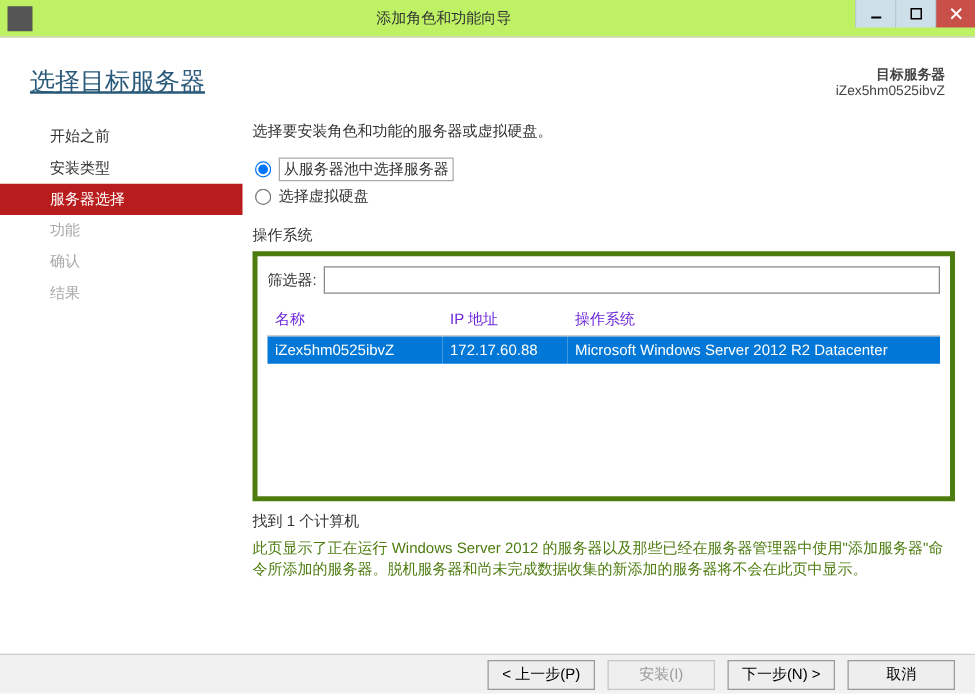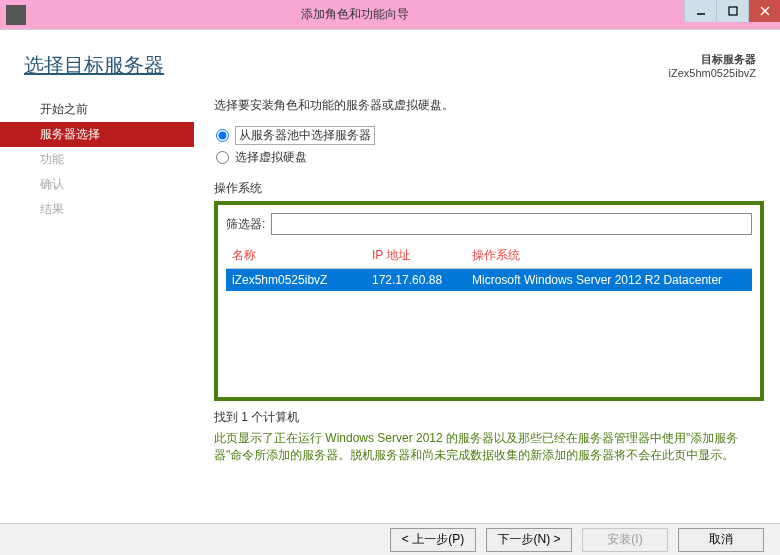--- a/index.html
+++ b/index.html
@@ -1,51 +1,51 @@
 <!DOCTYPE html>
 <html><head>
 <meta charset="utf-8">
 <style>
 * { margin: 0; padding: 0; box-sizing: border-box; font-family: "Microsoft YaHei", "Segoe UI", sans-serif; }
 body { width: 780px; height: 555px; background: #fff; overflow: hidden; position: relative; }
 
-.titlebar { height: 30px; background: #f9a8d4; border-bottom: 1px solid #d0d0d0; display: flex; align-items: center; position: relative; }
+.titlebar { height: 30px; background: #bef264; border-bottom: 1px solid #d0d0d0; display: flex; align-items: center; position: relative; }
 .titlebar-icon { width: 20px; height: 20px; margin-left: 6px; background: #555; display: inline-block; }
 .titlebar-title { flex: 1; text-align: center; font-size: 12px; color: #333; }
 .win-controls { display: flex; height: 100%; }
 .win-btn { width: 32px; height: 22px; display: flex; align-items: center; justify-content: center; font-size: 11px; border-left: 1px solid #b8c8d0; background: #cde0ea; cursor: pointer; }
 .win-btn.close { background: #c85048; color: #fff; }
 .win-btn svg { display: block; }
 
 .header-area { padding: 22px 24px 12px 24px; display: flex; justify-content: space-between; align-items: flex-start; }
 .page-heading { font-size: 20px; color: #2a5a7a; font-weight: 300; text-decoration: underline; }
 .target-info { text-align: right; font-size: 11px; color: #444; }
 .target-info .line1 { font-weight: bold; }
 
-.body-area { display: flex; padding: 0 8px 0 0; gap: 12px; }
+.body-area { display: flex; padding: 0 8px 0 0; }
 
 .sidebar { width: 194px; padding-top: 6px; }
 .sidebar-item { padding: 4px 0 4px 40px; font-size: 12px; color: #333; cursor: pointer; }
 .sidebar-item.dim { color: #a8a8a8; }
 .sidebar-item.selected { background: #b91c1c; color: #fff; }
 
 .main { flex: 1; padding: 6px 8px 0 8px; font-size: 12px; color: #333; }
 .prompt-line { margin-bottom: 12px; }
 .radio-row { display: flex; align-items: center; margin: 4px 0 4px 2px; }
 .radio-row input { margin-right: 6px; }
 .framed { border: 1px solid #aaa; padding: 0 3px; }
 .pool-label { margin-top: 14px; margin-bottom: 4px; }
 
 .pool-box { border: 4px solid #4d7c0f; padding: 8px 8px 0 8px; height: 200px; }
 .filter-row { display: flex; align-items: center; margin-bottom: 8px; }
 .filter-label { margin-right: 6px; }
 .filter-input { flex: 1; height: 22px; border: 1px solid #888; padding: 0 4px; font-size: 12px; }
 
 .table { width: 100%; border-collapse: collapse; }
-.table th { text-align: left; font-weight: normal; color: #ef4444; font-size: 12px; padding: 4px 6px; border-bottom: 1px solid #ccc; }
+.table th { text-align: left; font-weight: normal; color: #6d28d9; font-size: 12px; padding: 4px 6px; border-bottom: 1px solid #ccc; }
 .table td { padding: 4px 6px; font-size: 12px; }
 .table tr.selected td { background: #0178d7; color: #fff; }
 .col-name { width: 140px; }
 .col-ip { width: 100px; }
 
 .found { margin-top: 8px; font-size: 12px; }
 .note { margin-top: 4px; font-size: 12px; color: #4d7c0f; line-height: 1.45; }
 
 .footer { position: absolute; left: 0; right: 0; bottom: 0; height: 32px; border-top: 1px solid #cfcfcf; background: #f1f1f1; display: flex; align-items: center; justify-content: flex-end; padding-right: 16px; gap: 10px; }
 .btn { min-width: 86px; height: 24px; border: 1px solid #999; background: #eee; font-size: 12px; cursor: pointer; }
@@ -83,20 +83,21 @@
   <div class="page-heading">选择目标服务器</div>
   <div class="target-info">
     <div class="line1">目标服务器</div>
     <div>iZex5hm0525ibvZ</div>
   </div>
 </div>
 
 <div class="body-area">
   <div class="sidebar">
     <div class="sidebar-item">开始之前</div>
+    <div class="sidebar-item">安装类型</div>
     <div class="sidebar-item selected">服务器选择</div>
     <div class="sidebar-item dim">功能</div>
     <div class="sidebar-item dim">确认</div>
     <div class="sidebar-item dim">结果</div>
   </div>
 
   <div class="main">
     <div class="prompt-line">选择要安装角色和功能的服务器或虚拟硬盘。</div>
 
     <div class="radio-row">
@@ -133,22 +134,22 @@
       </table>
     </div>
 
     <div class="found">找到 1 个计算机</div>
     <div class="note">此页显示了正在运行 Windows Server 2012 的服务器以及那些已经在服务器管理器中使用"添加服务器"命令所添加的服务器。脱机服务器和尚未完成数据收集的新添加的服务器将不会在此页中显示。</div>
   </div>
 </div>
 
 <div class="footer">
   <button class="btn">&lt; 上一步(P)</button>
+  <button class="btn" disabled="">安装(I)</button>
   <button class="btn">下一步(N) &gt;</button>
-  <button class="btn" disabled="">安装(I)</button>
   <button class="btn">取消</button>
 </div>
 
 <svg class="arrow" width="780" height="555">
   <defs>
     <marker id="ah" markerWidth="12" markerHeight="12" refX="9" refY="5" orient="auto">
       <path d="M0,0 L10,5 L0,10 Z" fill="#e11"></path>
     </marker>
   </defs>
   <line x1="762" y1="338" x2="550" y2="510" stroke="#e11" stroke-width="3" marker-end="url(#ah)"></line>

